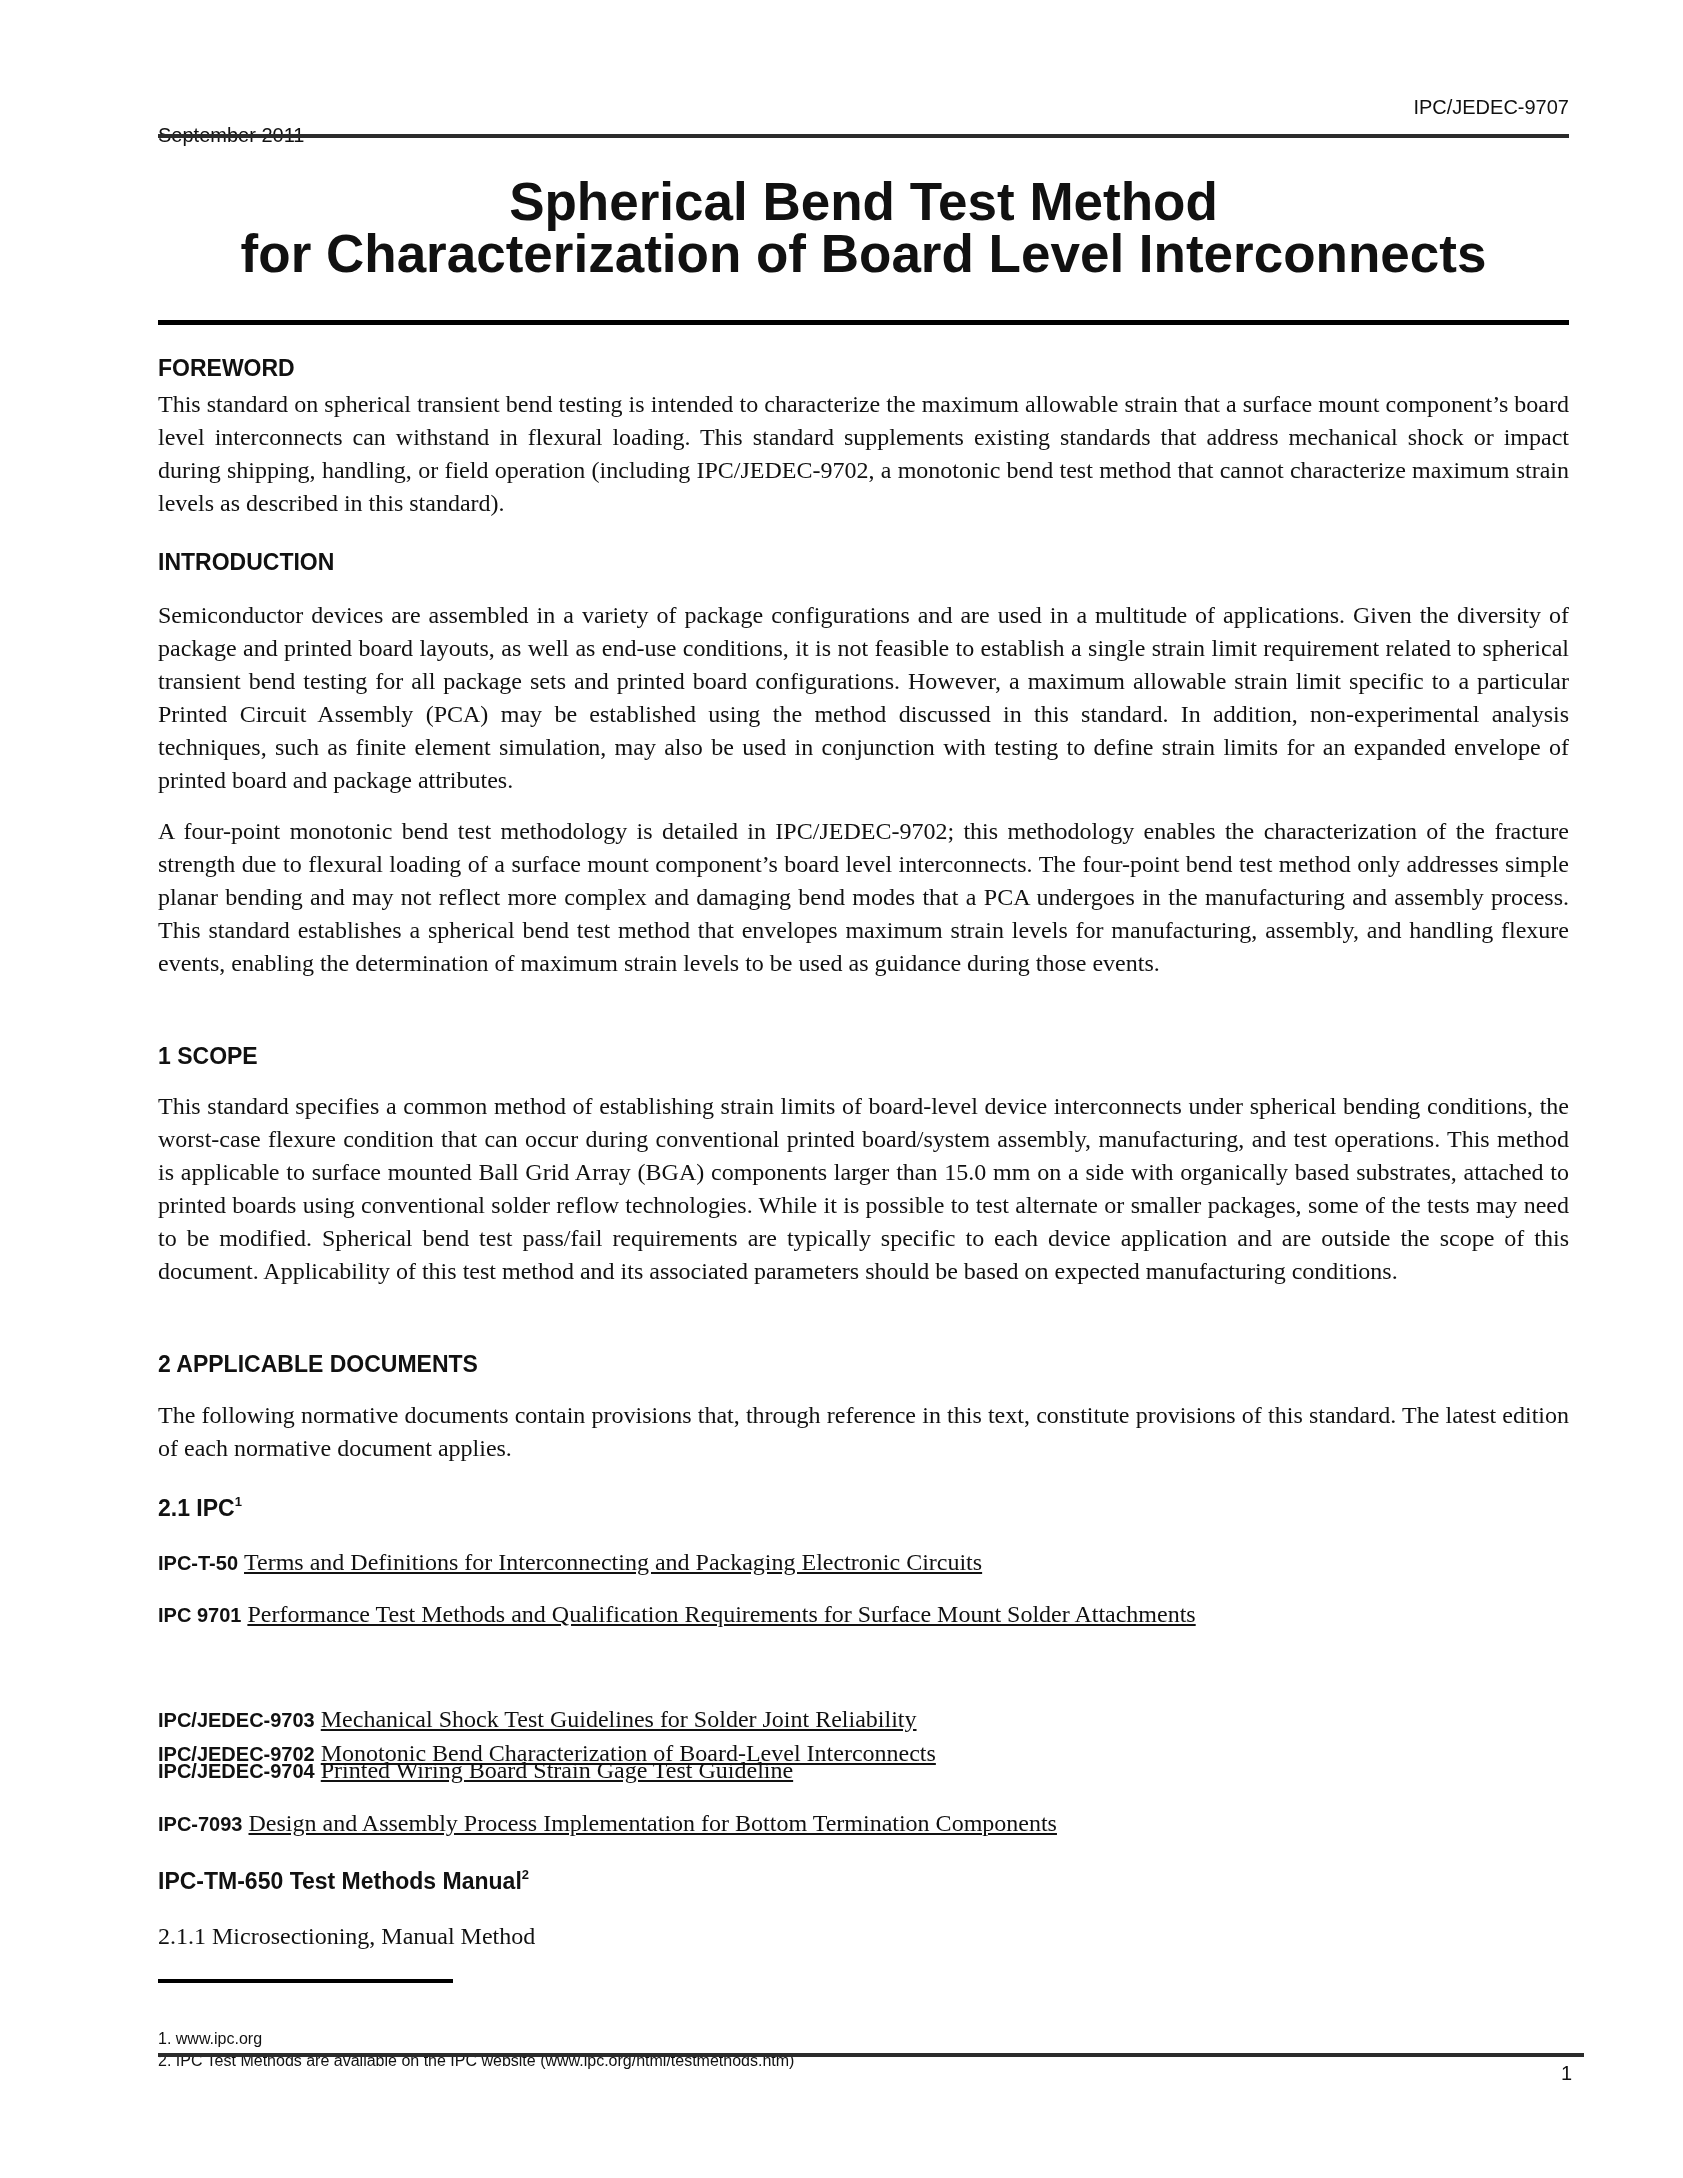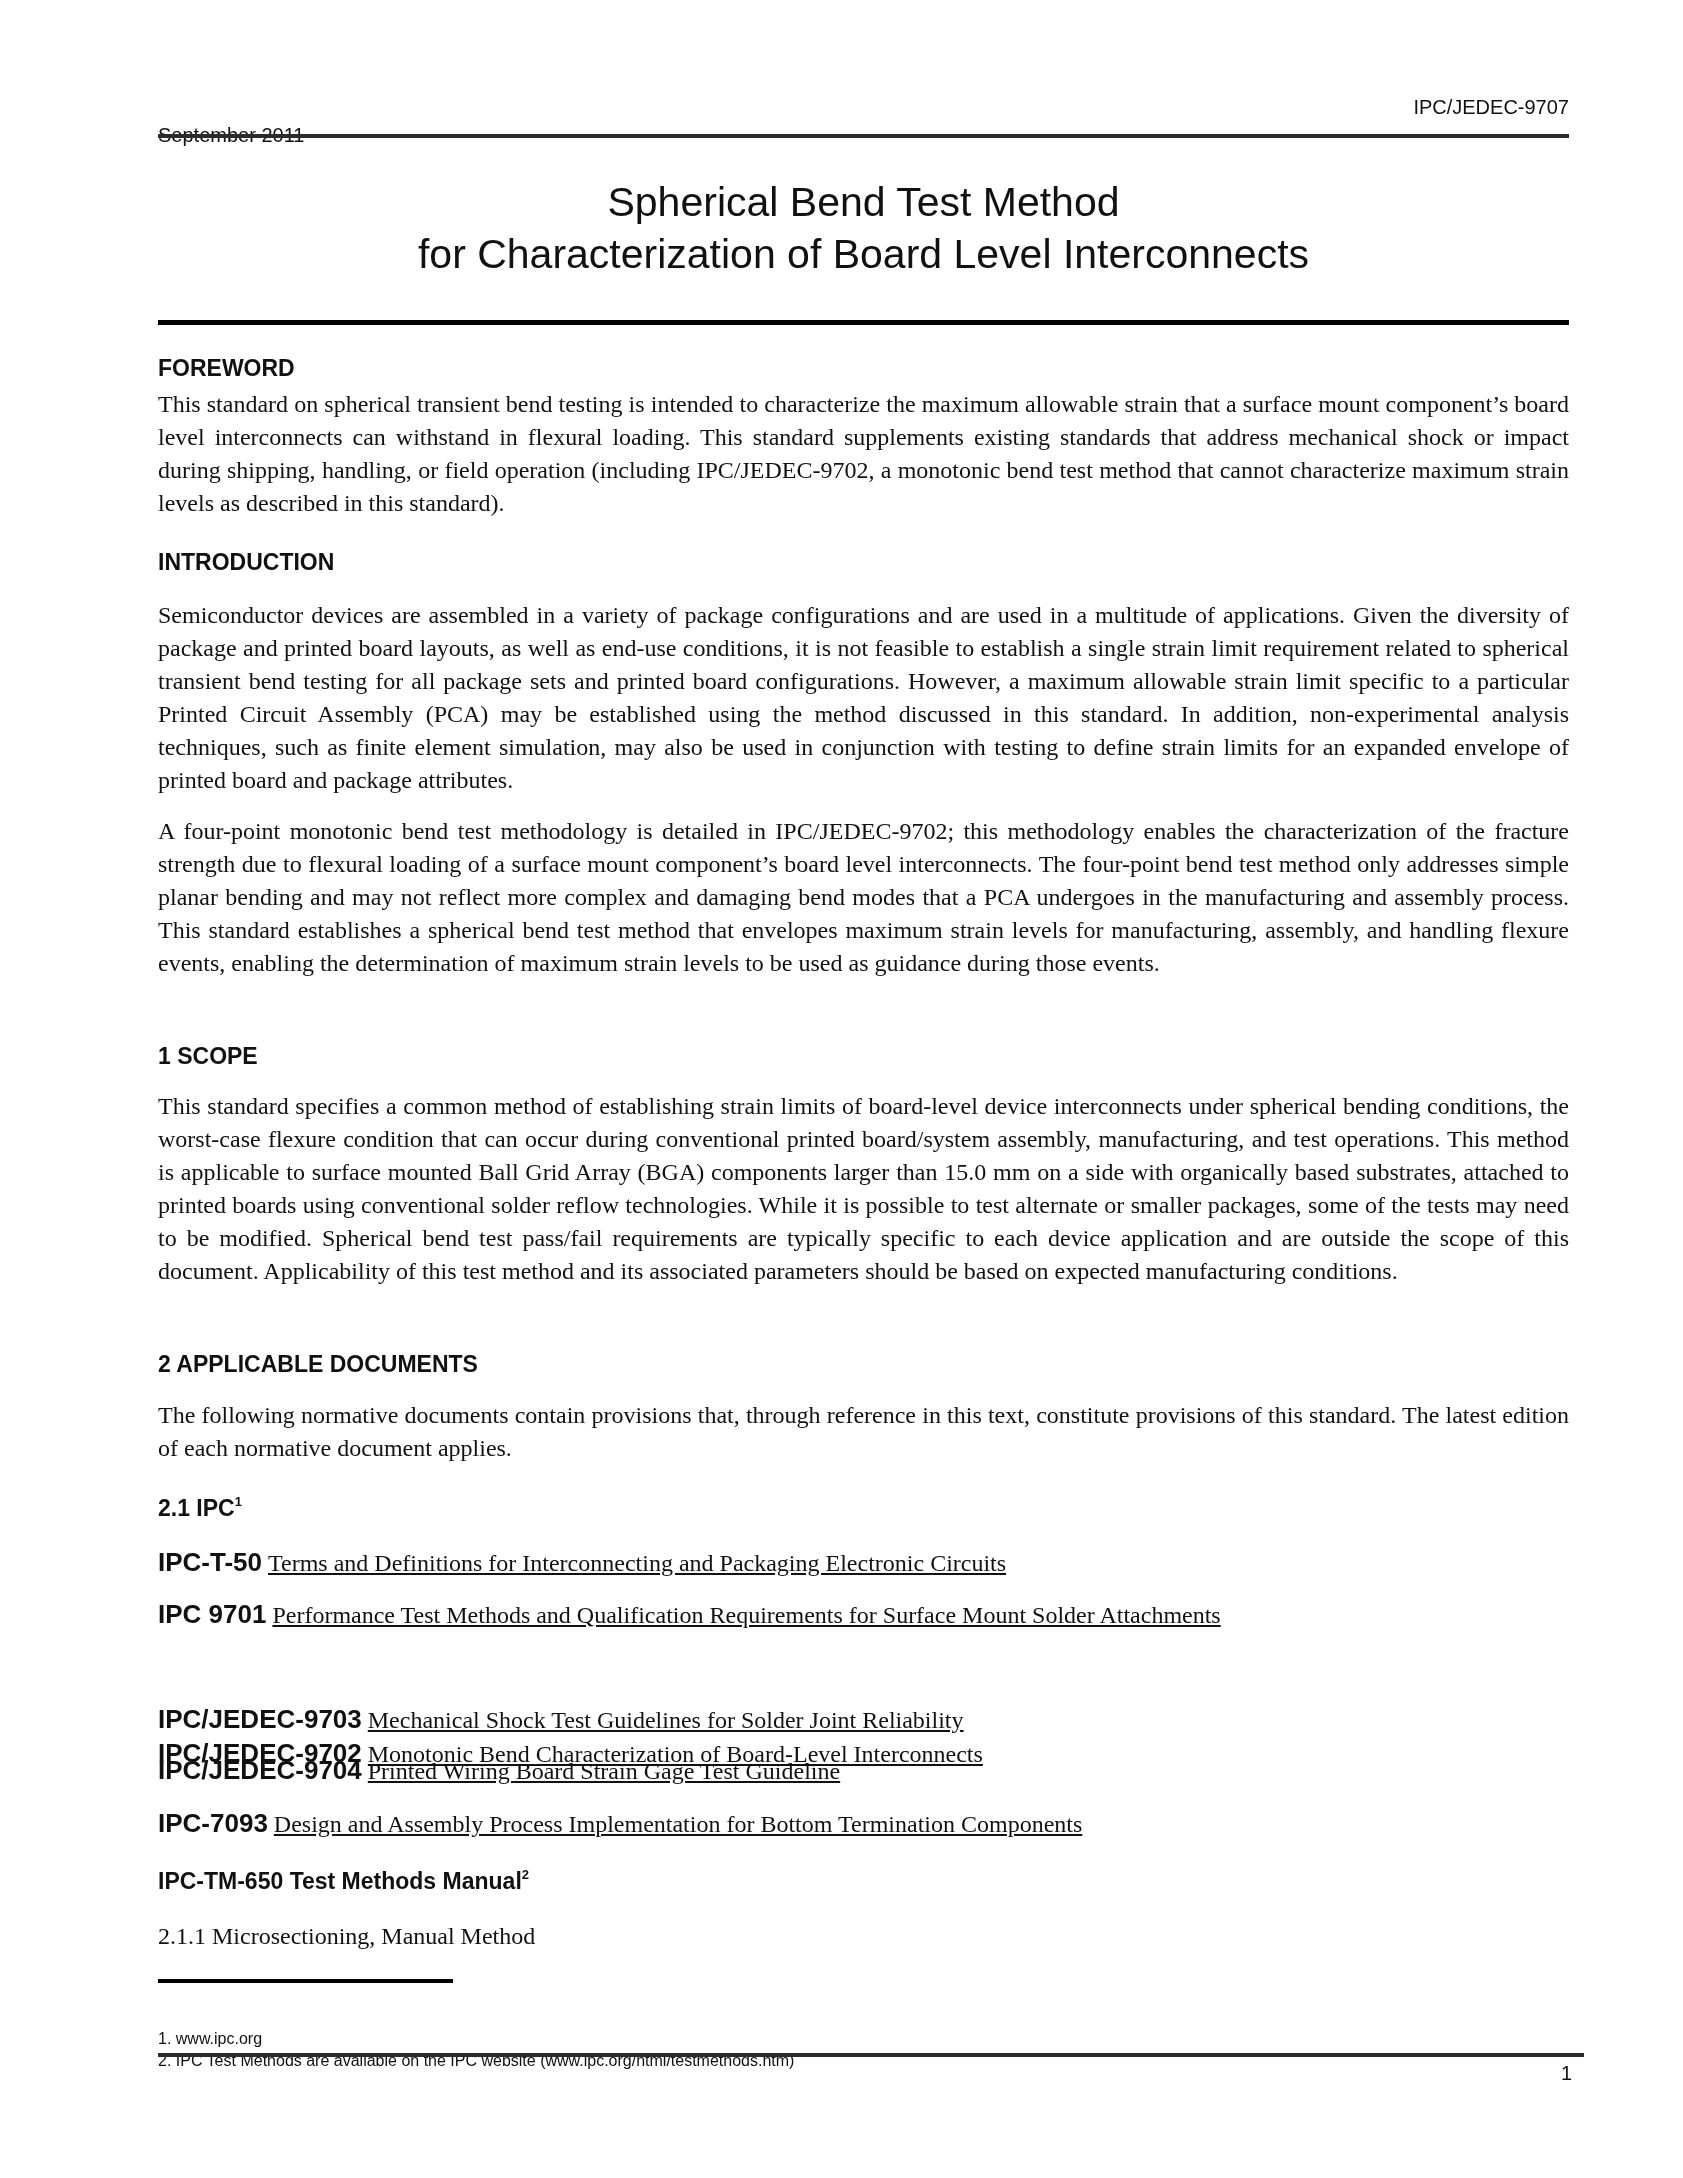--- a/index.html
+++ b/index.html
@@ -4,27 +4,27 @@
 <style>
   html, body { margin: 0; padding: 0; background: #ffffff; }
   body { width: 1683px; height: 2178px; position: relative; overflow: hidden; color: #111; }
   .abs { position: absolute; }
   .sans { font-family: "Liberation Sans", "DejaVu Sans", sans-serif; }
   .serif { font-family: "Liberation Serif", "DejaVu Serif", serif; }
   .running-head { top: 95px; font-size: 20px; line-height: 24px; }
   .rh-left { left: 158px; margin-top: 28px; }
   .rh-right { right: 114px; }
   .rule-top { left: 158px; top: 134px; width: 1411px; height: 4px; background: #2b2b2b; }
-  .title { left: 158px; width: 1411px; top: 176px; text-align: center; font-weight: normal; font-size: 41px; line-height: 52px; }
+  .title { left: 158px; width: 1411px; top: 176px; text-align: center; font-weight: bold; font-size: 53px; line-height: 52px; }
   .rule-title { left: 158px; top: 320px; width: 1411px; height: 5px; background: #000; }
   .h { left: 158px; font-weight: bold; font-size: 23px; line-height: 28px; }
   .h sup { font-size: 13px; vertical-align: 10px; line-height: 0; }
   .para { left: 158px; width: 1411px; font-size: 24px; line-height: 33px; text-align: justify; text-align-last: left; }
   .ref { left: 158px; width: 1411px; font-size: 24px; line-height: 30px; white-space: nowrap; }
-  .ref-label { font-family: "Liberation Sans", "DejaVu Sans", sans-serif; font-weight: bold; font-size: 26px; }
+  .ref-label { font-family: "Liberation Sans", "DejaVu Sans", sans-serif; font-weight: bold; font-size: 20px; }
   .ref-title { font-family: "Liberation Serif", "DejaVu Serif", serif; text-decoration: underline; }
   .fn-rule { left: 158px; top: 1979px; width: 295px; height: 4px; background: #000; }
   .fn { left: 158px; font-size: 16px; line-height: 20px; margin-top: 44px; }
   .rule-bottom { left: 158px; top: 2053px; width: 1426px; height: 4px; background: #2b2b2b; }
   .page-num { right: 111px; top: 2061px; font-size: 20px; line-height: 24px; }
 </style>
 </head>
 <body>
 
 <div class="abs sans running-head rh-left">September 2011</div>

